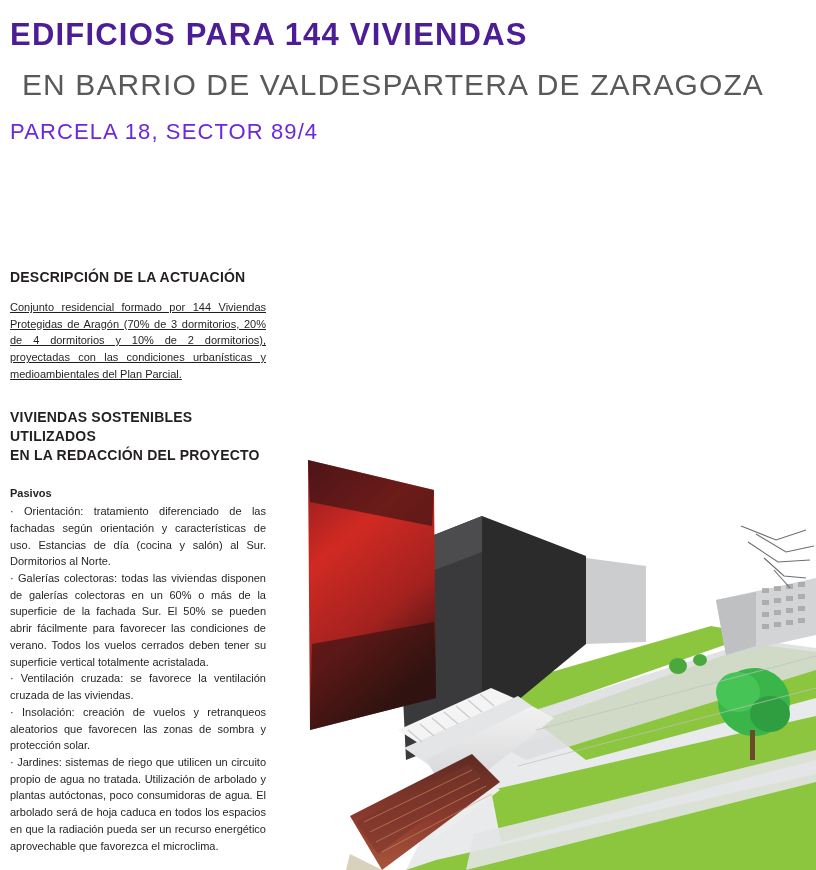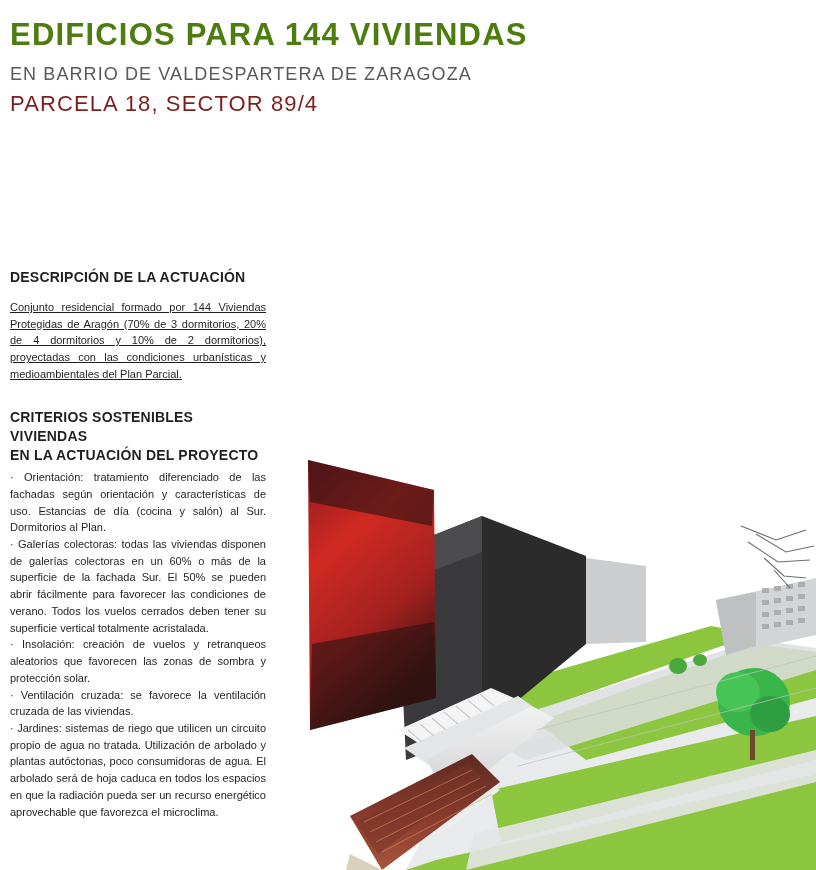--- a/index.html
+++ b/index.html
@@ -26,39 +26,39 @@
   .header {
     position: absolute;
     left: 10px;
     top: 18px;
     width: 780px;
   }
   .title-main {
     font-size: 31px;
     font-weight: bold;
     letter-spacing: 1.2px;
-    color: #4d7c0f;
+    color: #4c1d95;
     line-height: 1.12;
     margin: 0 0 9px 0;
     white-space: nowrap;
   }
   .title-sub {
-    font-size: 18px;
+    font-size: 30px;
     font-weight: normal;
     letter-spacing: 1.1px;
     color: #58595b;
     line-height: 1.35;
-    margin: 0;
+    margin: 12px;
     white-space: nowrap;
   }
   .title-sub2 {
     font-size: 22px;
     font-weight: normal;
     letter-spacing: 1.1px;
-    color: #7f1d1d;
+    color: #6d28d9;
     line-height: 1.35;
     margin: 3px 0 0 0;
     white-space: nowrap;
   }
 
   
   .text-col {
     position: absolute;
     left: 10px;
     top: 268px;
@@ -121,29 +121,30 @@
   <div class="header">
     <h1 class="title-main">EDIFICIOS PARA 144 VIVIENDAS</h1>
     <div class="title-sub">EN BARRIO DE VALDESPARTERA DE ZARAGOZA</div>
     <div class="title-sub2">PARCELA 18, SECTOR 89/4</div>
   </div>
 
   <div class="text-col">
     <div class="sec-head">DESCRIPCIÓN DE LA ACTUACIÓN</div>
     <p class="para">Conjunto residencial formado por 144 Viviendas Protegidas de Aragón (70% de 3 dormitorios, 20% de 4 dormitorios y 10% de 2 dormitorios), proyectadas con las condiciones urbanísticas y medioambientales del Plan Parcial.</p>
 
-    <div class="sec-head block2">CRITERIOS SOSTENIBLES VIVIENDAS</div>
-    <div class="sec-head">EN LA ACTUACIÓN DEL PROYECTO</div>
-
+    <div class="sec-head block2">VIVIENDAS SOSTENIBLES UTILIZADOS</div>
+    <div class="sec-head">EN LA REDACCIÓN DEL PROYECTO</div>
+
+    <div class="sub-head">Pasivos</div>
 
     <div class="bullets">
-      <p class="bullet">· Orientación: tratamiento diferenciado de las fachadas según orientación y características de uso. Estancias de día (cocina y salón) al Sur. Dormitorios al Plan.</p>
+      <p class="bullet">· Orientación: tratamiento diferenciado de las fachadas según orientación y características de uso. Estancias de día (cocina y salón) al Sur. Dormitorios al Norte.</p>
       <p class="bullet">· Galerías colectoras: todas las viviendas disponen de galerías colectoras en un 60% o más de la superficie de la fachada Sur. El 50% se pueden abrir fácilmente para favorecer las condiciones de verano. Todos los vuelos cerrados deben tener su superficie vertical totalmente acristalada.</p>
+      <p class="bullet">· Ventilación cruzada: se favorece la ventilación cruzada de las viviendas.</p>
       <p class="bullet">· Insolación: creación de vuelos y retranqueos aleatorios que favorecen las zonas de sombra y protección solar.</p>
-      <p class="bullet">· Ventilación cruzada: se favorece la ventilación cruzada de las viviendas.</p>
       <p class="bullet">· Jardines: sistemas de riego que utilicen un circuito propio de agua no tratada. Utilización de arbolado y plantas autóctonas, poco consumidoras de agua. El arbolado será de hoja caduca en todos los espacios en que la radiación pueda ser un recurso energético aprovechable que favorezca el microclima.</p>
     </div>
   </div>
 
   <div class="illustration">
     <svg class="illus-svg" width="530" height="440" viewBox="0 0 530 440" xmlns="http://www.w3.org/2000/svg">
       <defs>
         <linearGradient id="redGrad" x1="0" y1="0" x2="0.4" y2="1">
           <stop offset="0%" stop-color="#8c1a1f"></stop>
           <stop offset="35%" stop-color="#d02a22"></stop>

